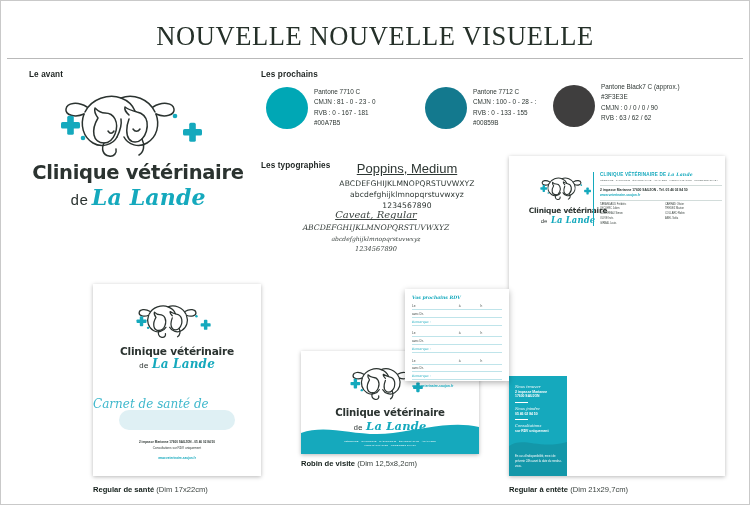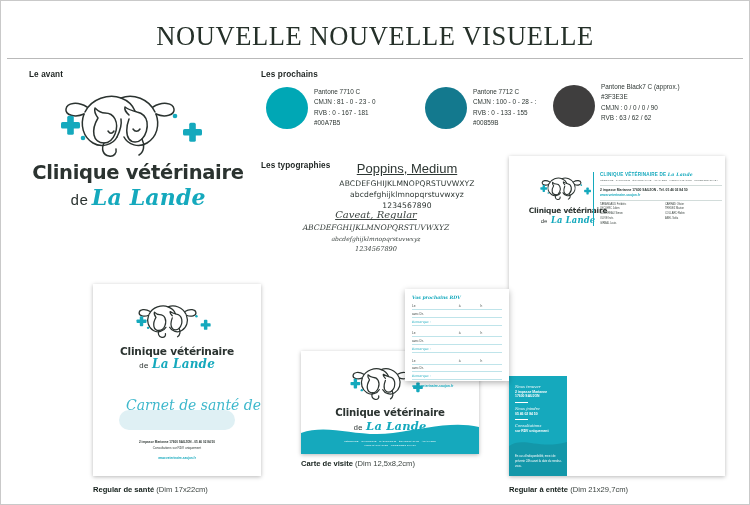--- a/index.html
+++ b/index.html
@@ -223,21 +223,21 @@
         <circle cx="58" cy="53" r="2.3" fill="#15a9bd"></circle>
           <circle cx="150" cy="31" r="2.3" fill="#15a9bd"></circle>
       </svg>
       <div class="vl-name" style="font-size:10.6px;letter-spacing:-.2px;margin-top:1px;">Clinique vétérinaire</div>
       <div class="vl-row2">
         <span class="vl-de" style="font-size:8px;">de</span>
         <span class="vl-script" style="font-size:12px;">La Lande</span>
       </div>
     </div>
 
-    <div style="position:absolute;left:0;right:0;top:113px;text-align:right;font-family:'DejaVu Serif',serif;font-style:italic;font-size:14px;color:#3fb8cc;">Carnet de santé de</div>
+    <div style="position:absolute;left:0;right:0;top:113px;text-align:left;font-family:'DejaVu Serif',serif;font-style:italic;font-size:12px;color:#3fb8cc;">Carnet de santé de</div>
     <div style="position:absolute;left:26px;top:126px;width:116px;height:20px;background:#dff0f4;border-radius:10px;"></div>
 
     <div class="tiny" style="position:absolute;left:10px;right:10px;top:156px;font-weight:700;">2 impasse Marianne 17600 SAUJON  -  05 46 02 84 50</div>
     <div class="tiny" style="position:absolute;left:10px;right:10px;top:162px;">Consultations sur RDV uniquement</div>
     <div class="tiny tinyteal" style="position:absolute;left:10px;right:10px;top:172px;font-weight:700;">www.veterinaire-saujon.fr</div>
   </div>
   <div class="cap" style="left:92px;top:484px;">
     <b>Regular de santé</b>
     <span>(Dim 17x22cm)</span>
   </div>
@@ -277,21 +277,21 @@
 
     <svg style="position:absolute;left:0;bottom:0;" width="178" height="32" viewBox="0 0 178 32">
       <path d="M0 11 C28 1 56 16 92 11 C124 6.5 152 -1 178 5 L178 32 L0 32 Z" fill="#15a9bd"></path>
     </svg>
     <div class="bandtxt" style="position:absolute;left:6px;right:6px;bottom:6px;">
       <div>MÉDECINE · CHIRURGIE · RADIOLOGIE · ÉCHOGRAPHIE · ANALYSES</div>
       <div>HOSPITALISATION - URGENCES 24H/24</div>
     </div>
   </div>
   <div class="cap" style="left:300px;top:458px;">
-    <b>Carte de visite</b>
+    <b>Robin de visite</b>
     <span>(Dim 12,5x8,2cm)</span>
   </div>
 
   <div class="mock" style="left:508px;top:155px;width:216px;height:320px;">
 
     <div style="position:absolute;left:18px;top:18px;width:82px;">
       <svg viewBox="0 0 226 78" width="82" height="28">
         <g fill="none" stroke="#2b3330" stroke-width="3" stroke-linecap="round" stroke-linejoin="round">
           <path d="M62 22 C52 16 42 18 41 24 C40 30 50 33 59 29"></path>
           <path d="M128 22 C138 16 148 18 149 24 C150 30 140 33 131 29"></path>

